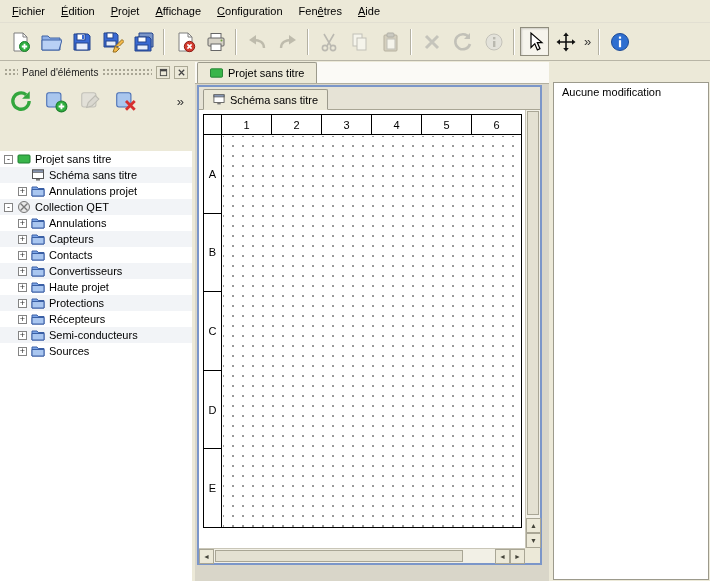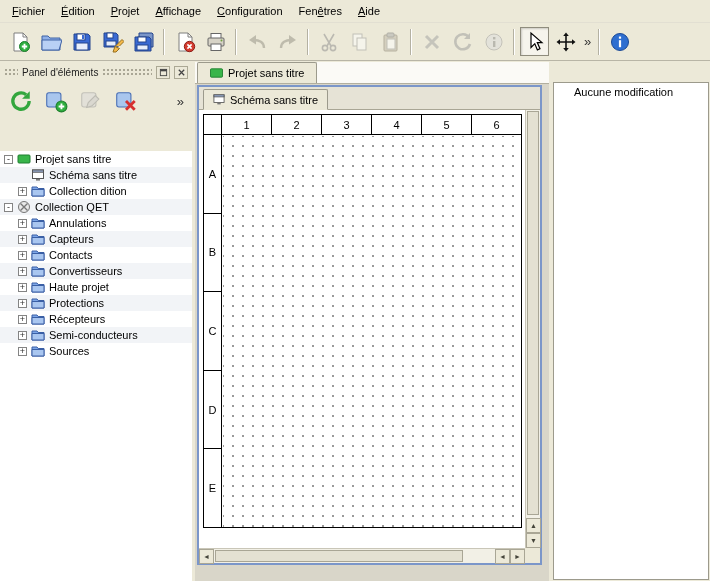--- a/index.html
+++ b/index.html
@@ -89,21 +89,21 @@
   
   .vscroll { position:absolute; right:0; top:0; bottom:15px; width:15px; background:#f2f0e6; border-left:1px solid #c9c6b8; }
   .hscroll { position:absolute; left:0; right:15px; bottom:0; height:15px; background:#f2f0e6; border-top:1px solid #c9c6b8; }
   .scorner { position:absolute; right:0; bottom:0; width:15px; height:15px; background:#ece9d8; }
   .sbtn { position:absolute; width:15px; height:15px; background:#ece9d8; border:1px solid #a9a695; display:flex; align-items:center; justify-content:center; font-size:7px; color:#44443a; }
   .vthumb { position:absolute; left:1px; right:1px; top:1px; height:calc(100% - 34px); background:#e4e1d2; border:1px solid #a9a695; }
   .hthumb { position:absolute; top:1px; bottom:1px; left:16px; width:calc(100% - 78px); background:#e4e1d2; border:1px solid #a9a695; }
 
   
   .undo-panel { position:absolute; top:20px; left:1px; right:1px; bottom:1px; background:#fff; border:1px solid #9c9a8c; }
-  .undo-text { padding:3px 20px; white-space:nowrap; }
+  .undo-text { padding:3px 8px; white-space:nowrap; }
 </style>
 </head>
 <body>
 
 <div class="app">
 
   <div class="menubar" id="menubar">
       <div class="menu-item"><u>F</u>ichier</div>
       <div class="menu-item"><u>É</u>dition</div>
       <div class="menu-item"><u>P</u>rojet</div>
@@ -362,21 +362,21 @@
             <span class="tree-label">Schéma sans titre</span>
           </div>
           <div class="tree-row" style="padding-left: 18px;">
             <span class="expander">+</span>
             <span class="tree-icon">
               <svg viewBox="0 0 14 14">
                 <path d="M1 3h5l1.2 1.5H13V12H1z" fill="#7da7e8" stroke="#3a5fa5"></path>
                 <path d="M1 5.5h12V12H1z" fill="#a9c6f0" stroke="#3a5fa5"></path>
               </svg>
             </span>
-            <span class="tree-label">Collection dition</span>
+            <span class="tree-label">Annulations projet</span>
           </div>
           <div class="tree-row alt" style="padding-left: 4px;">
             <span class="expander">-</span>
             <span class="tree-icon">
               <svg viewBox="0 0 14 14">
                 <circle cx="7" cy="7" r="5.5" fill="#e8e8e8" stroke="#777"></circle>
                 <path d="M3.5 3.5l7 7M10.5 3.5l-7 7" stroke="#777" stroke-width="1.4"></path>
               </svg>
             </span>
             <span class="tree-label">Collection QET</span>

